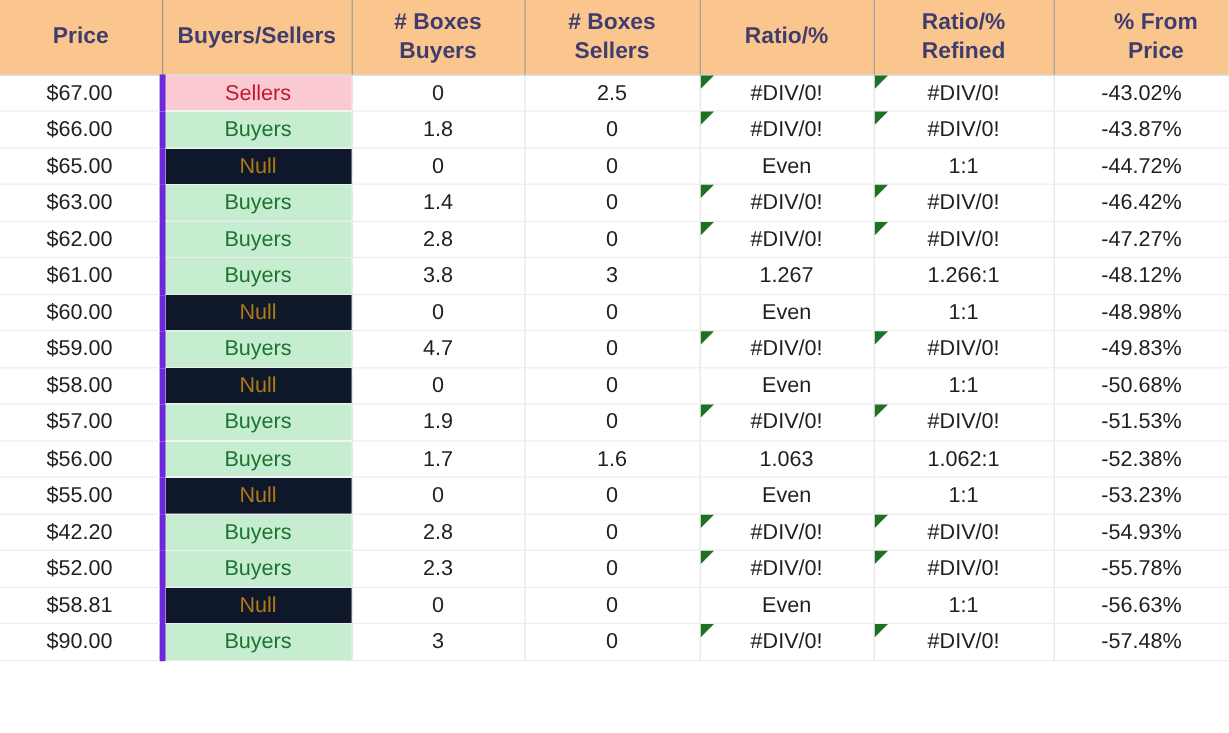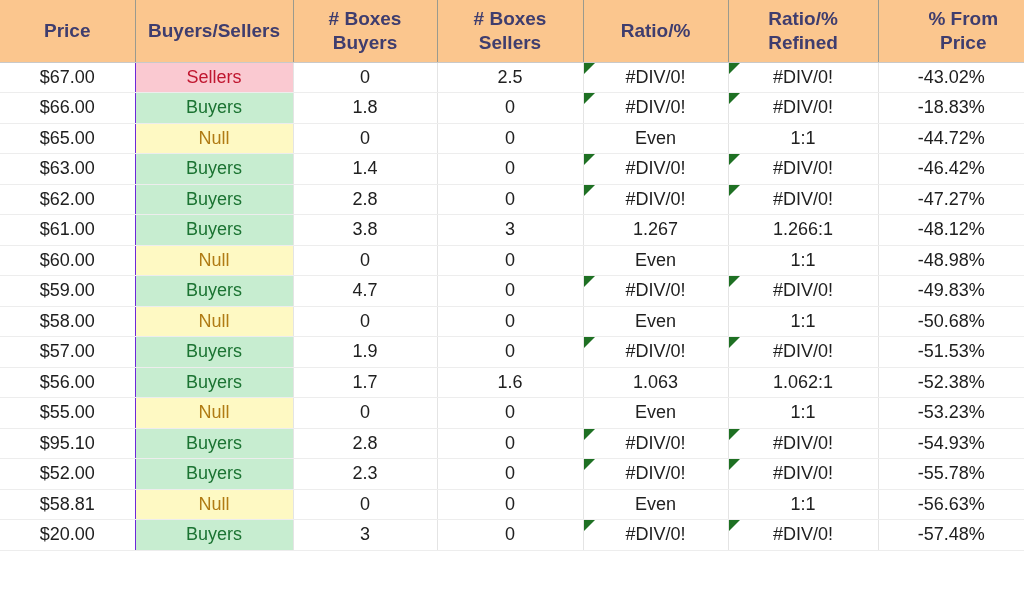--- a/index.html
+++ b/index.html
@@ -59,27 +59,27 @@
     border-right: 1px solid #e4e4e4;
     border-bottom: 1px solid #ededed;
     padding: 0 4px;
     box-sizing: border-box;
     position: relative;
     white-space: nowrap;
   }
   tbody td:last-child { border-right: none; }
 
   
-  td.price { border-right: 1px solid #6d28d9; }
+  td.price { border-right: 5px solid #6d28d9; }
 
   
   td.status { font-size: 18px; }
   td.status.buyers  { background: #C7EDD0; color: #1B7332; }
   td.status.sellers { background: #FAC9D1; color: #C0162F; }
-  td.status.null    { background: #fef9c3; color: #B07B14; }
+  td.status.null    { background: #0f172a; color: #B07B14; }
 
   
   .err-flag {
     position: absolute;
     top: 0;
     left: 0;
     width: 0;
     height: 0;
     border-top: 11px solid #1E7023;
     border-right: 11px solid transparent;
@@ -123,21 +123,21 @@
         <td><span class="err-flag"></span><span>#DIV/0!</span></td>
         <td><span>-43.02%</span></td>
       </tr>
       <tr>
         <td class="price"><span>$66.00</span></td>
         <td class="status buyers"><span>Buyers</span></td>
         <td><span>1.8</span></td>
         <td><span>0</span></td>
         <td><span class="err-flag"></span><span>#DIV/0!</span></td>
         <td><span class="err-flag"></span><span>#DIV/0!</span></td>
-        <td><span>-18.83%</span></td>
+        <td><span>-43.87%</span></td>
       </tr>
       <tr>
         <td class="price"><span>$65.00</span></td>
         <td class="status null"><span>Null</span></td>
         <td><span>0</span></td>
         <td><span>0</span></td>
         <td><span>Even</span></td>
         <td><span>1:1</span></td>
         <td><span>-44.72%</span></td>
       </tr>
@@ -216,21 +216,21 @@
       <tr>
         <td class="price"><span>$55.00</span></td>
         <td class="status null"><span>Null</span></td>
         <td><span>0</span></td>
         <td><span>0</span></td>
         <td><span>Even</span></td>
         <td><span>1:1</span></td>
         <td><span>-53.23%</span></td>
       </tr>
       <tr>
-        <td class="price"><span>$95.10</span></td>
+        <td class="price"><span>$42.20</span></td>
         <td class="status buyers"><span>Buyers</span></td>
         <td><span>2.8</span></td>
         <td><span>0</span></td>
         <td><span class="err-flag"></span><span>#DIV/0!</span></td>
         <td><span class="err-flag"></span><span>#DIV/0!</span></td>
         <td><span>-54.93%</span></td>
       </tr>
       <tr>
         <td class="price"><span>$52.00</span></td>
         <td class="status buyers"><span>Buyers</span></td>
@@ -243,21 +243,21 @@
       <tr>
         <td class="price"><span>$58.81</span></td>
         <td class="status null"><span>Null</span></td>
         <td><span>0</span></td>
         <td><span>0</span></td>
         <td><span>Even</span></td>
         <td><span>1:1</span></td>
         <td><span>-56.63%</span></td>
       </tr>
       <tr>
-        <td class="price"><span>$20.00</span></td>
+        <td class="price"><span>$90.00</span></td>
         <td class="status buyers"><span>Buyers</span></td>
         <td><span>3</span></td>
         <td><span>0</span></td>
         <td><span class="err-flag"></span><span>#DIV/0!</span></td>
         <td><span class="err-flag"></span><span>#DIV/0!</span></td>
         <td><span>-57.48%</span></td>
       </tr>
     </tbody>
 </table>
 

